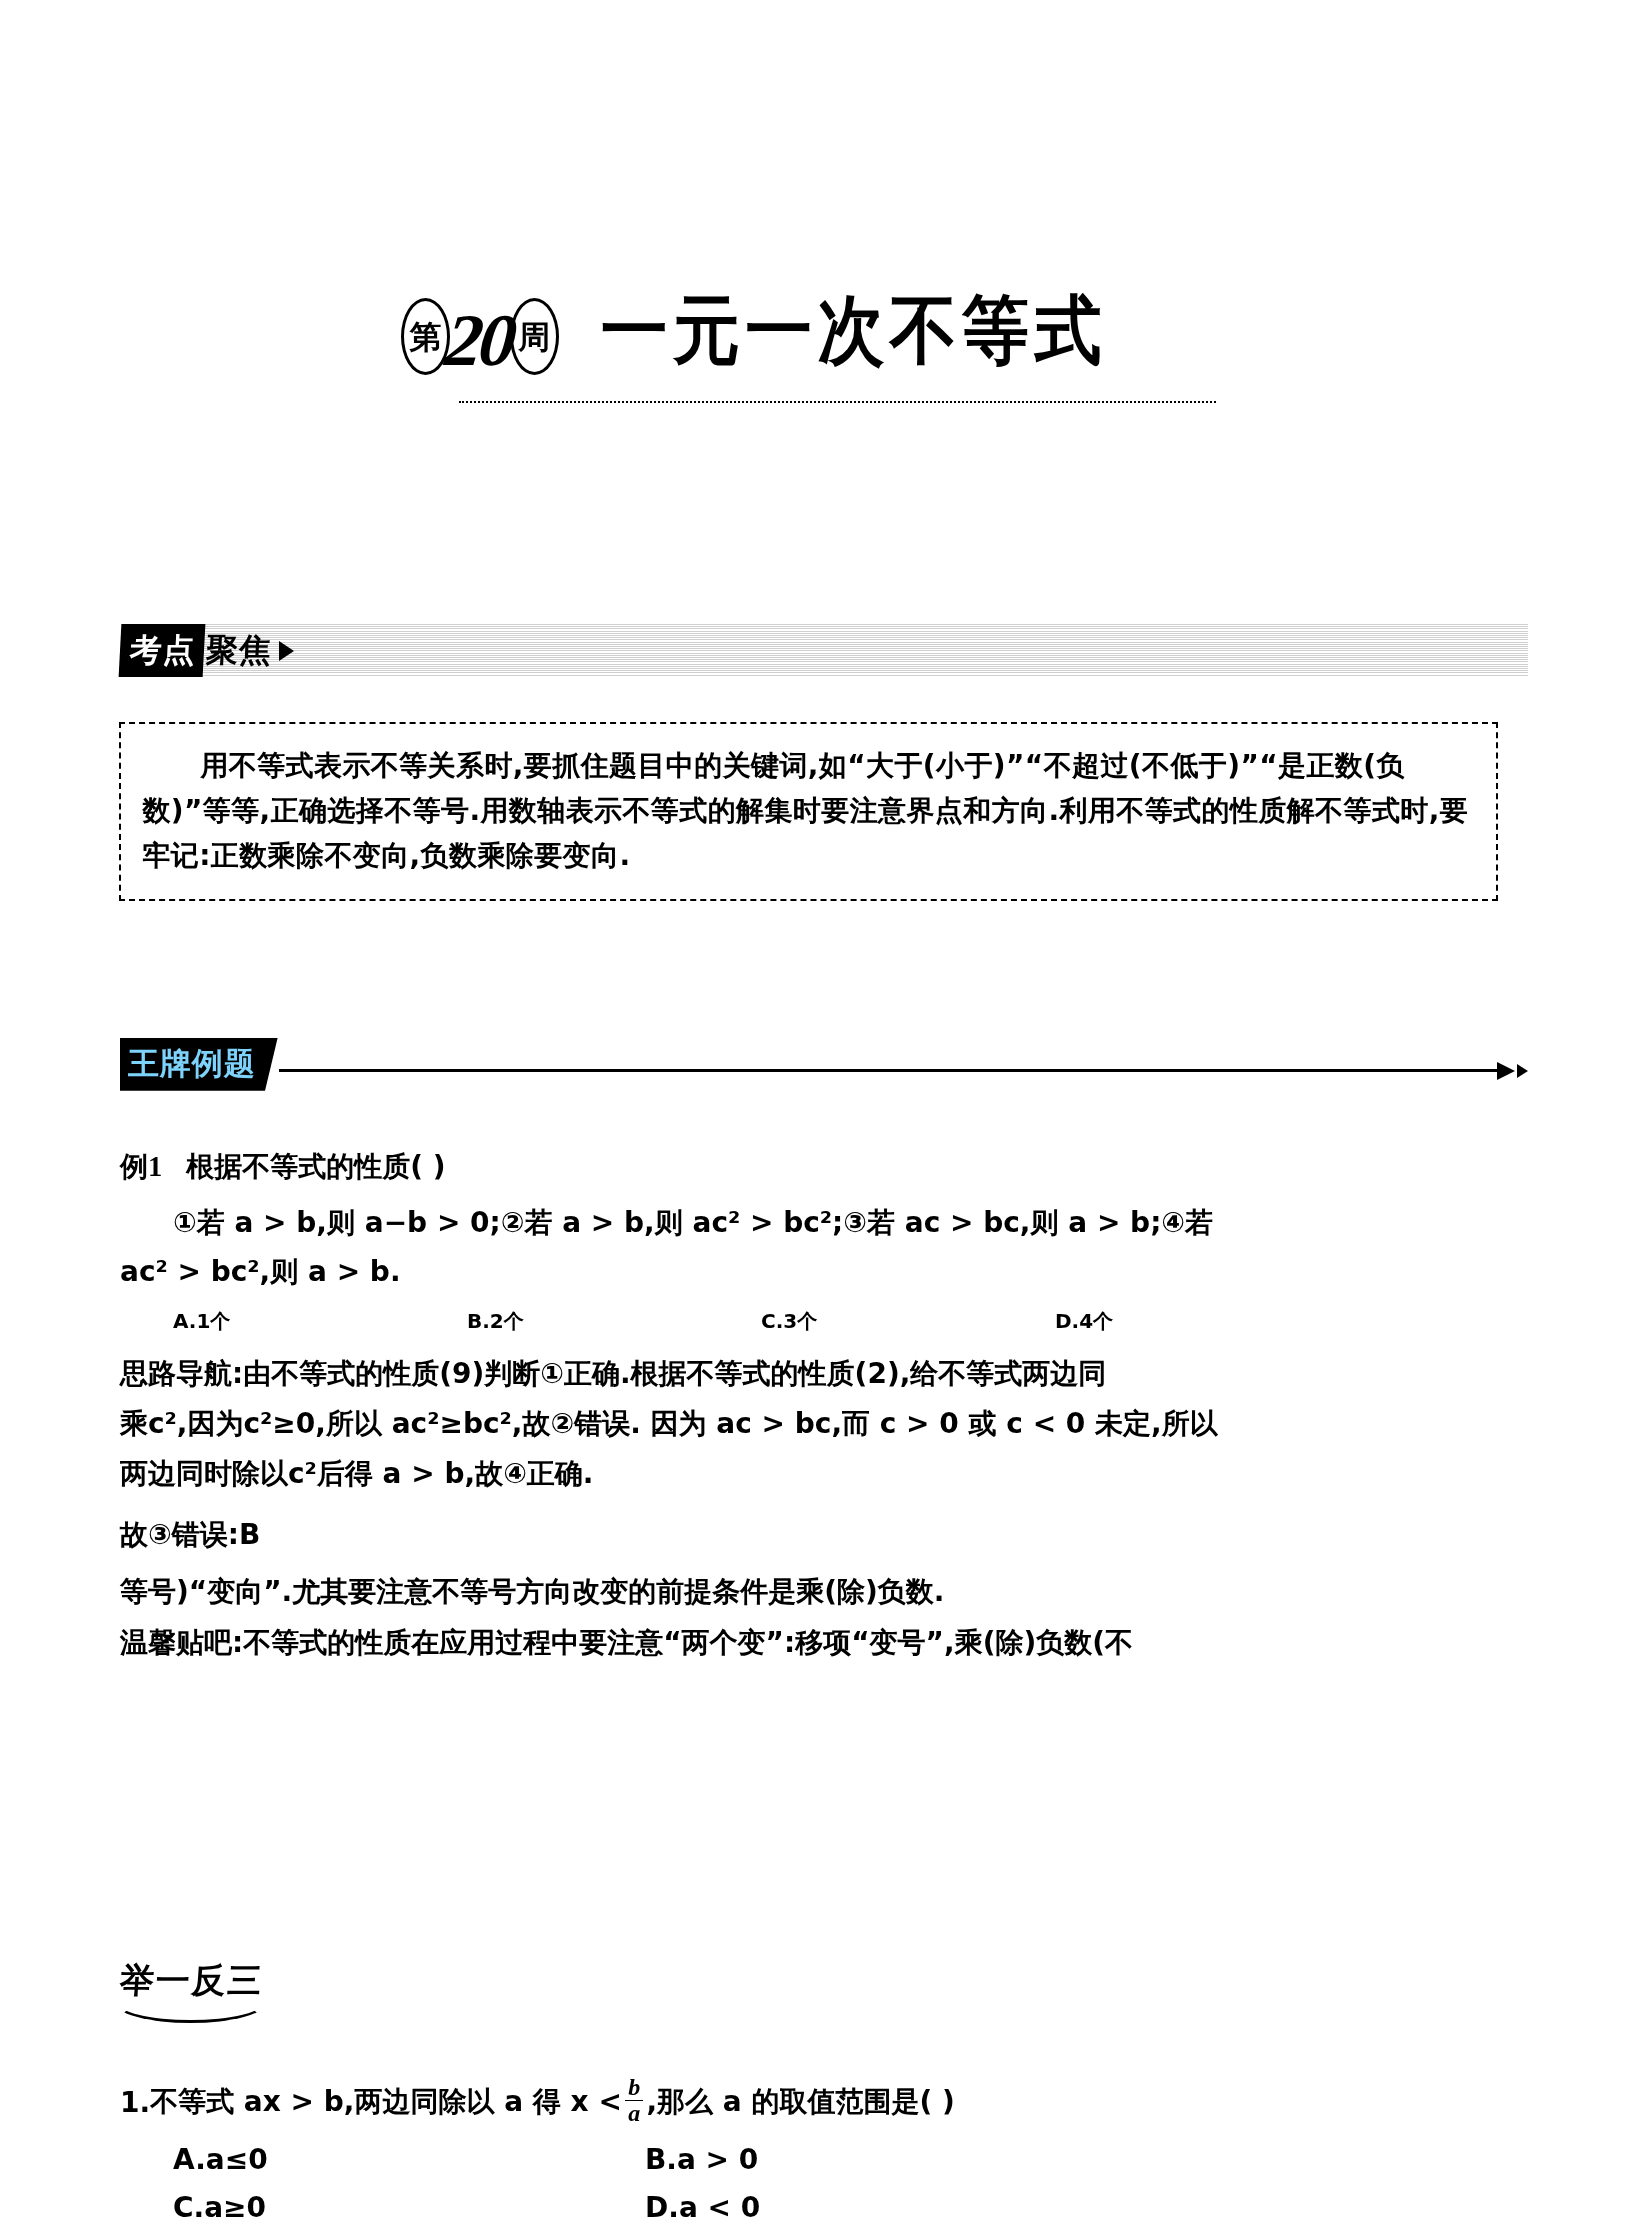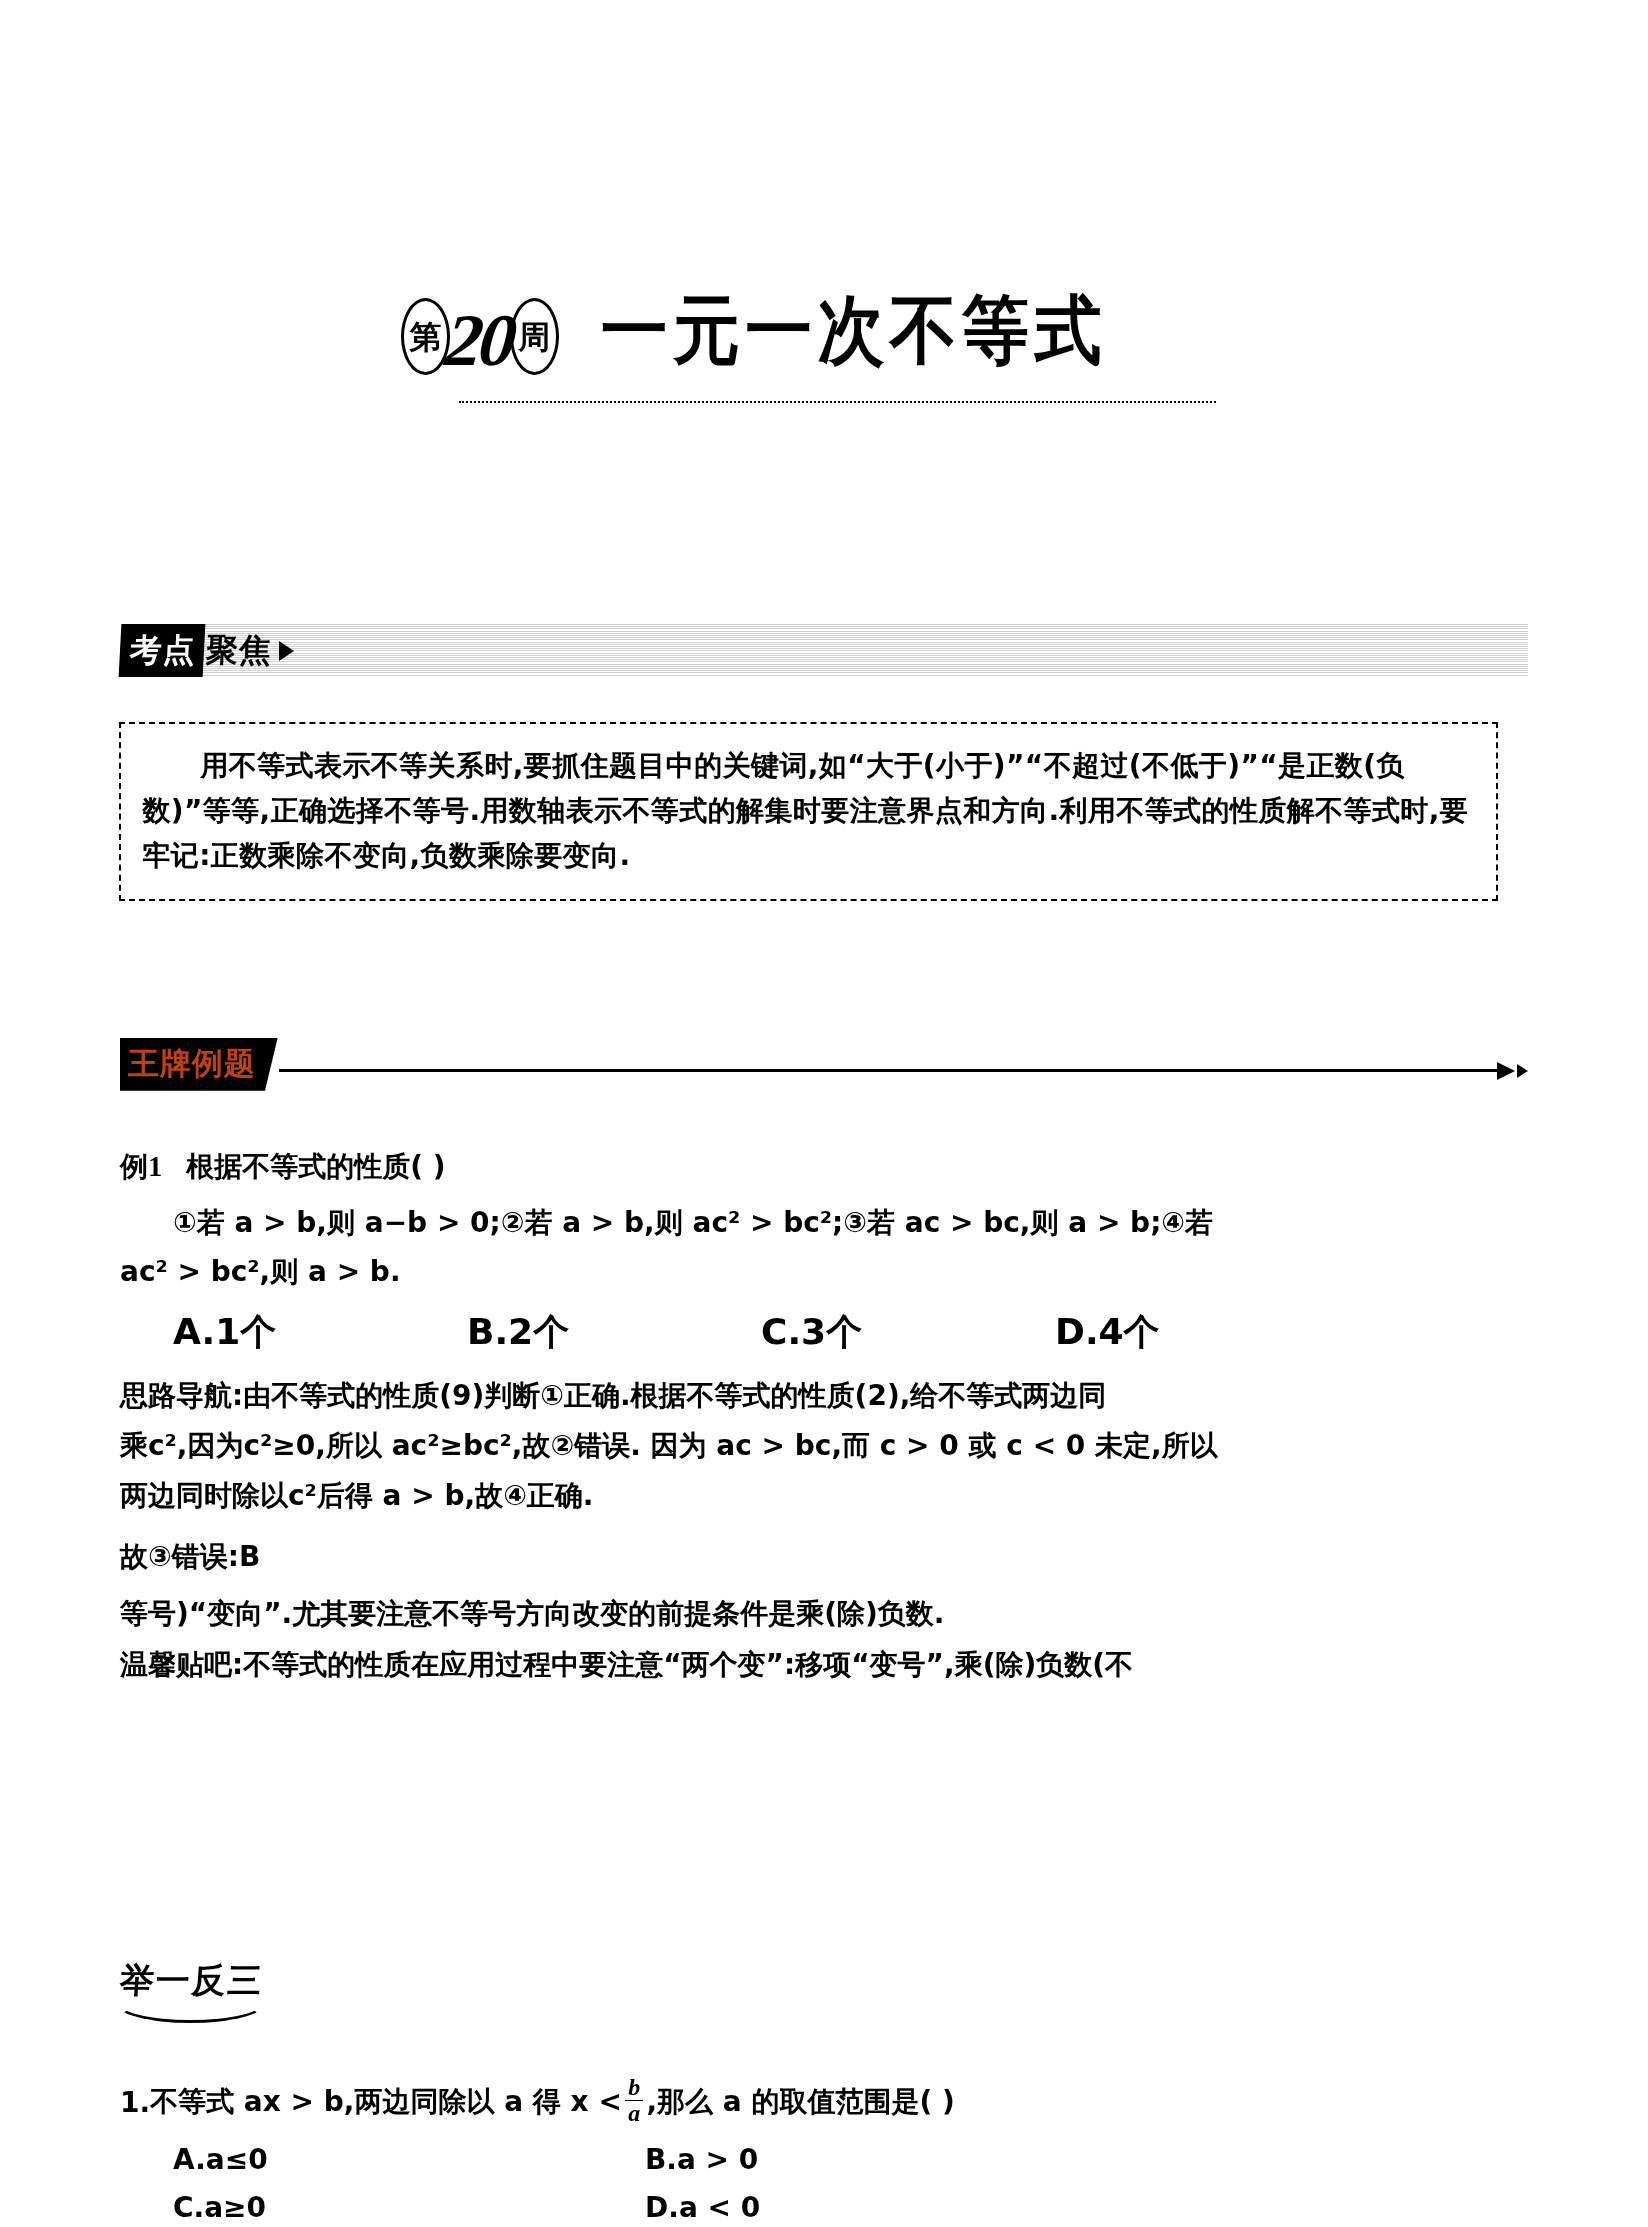--- a/index.html
+++ b/index.html
@@ -150,21 +150,21 @@
   .wangpai-header {
     position: absolute;
     left: 120px;
     top: 1038px;
     width: 1408px;
     display: flex;
     align-items: center;
   }
   .wangpai-black {
     background: #000;
-    color: #c2410c;
+    color: #7dd3fc;
     font-size: 31px;
     font-weight: bold;
     font-family: "DejaVu Sans", sans-serif;
     padding: 4.5px 11.6px 6.2px 8px;
     letter-spacing: 0.9px;
     clip-path: polygon(0 0, 100% 0, 92% 100%, 0 100%);
     padding-right: 22px;
     text-align: center;
   }
   .wangpai-rule {
@@ -207,21 +207,21 @@
   .indent { margin-left: 53px; }
 
   .ex-row { display: flex; align-items: baseline; gap: 24px; margin-top: 4.5px; }
   .ex-label { font-size: 28px; font-weight: 700; font-family: "DejaVu Sans", sans-serif; }
   .ex-num { font-family: "Liberation Serif", serif; font-size: 28.5px; }
 
   .options-row {
     display: flex;
     margin-top: 13.4px;
     margin-left: 53px;
-    font-size: 36px;
+    font-size: 20px;
     font-family: "DejaVu Sans", sans-serif;
     font-weight: 600;
   }
   .options-row .opt { width: 294px; }
 
   .para { margin-top: 11.6px; }
   .para .line { margin-bottom: 6.2px; }
 
   
   .juyi-header {

